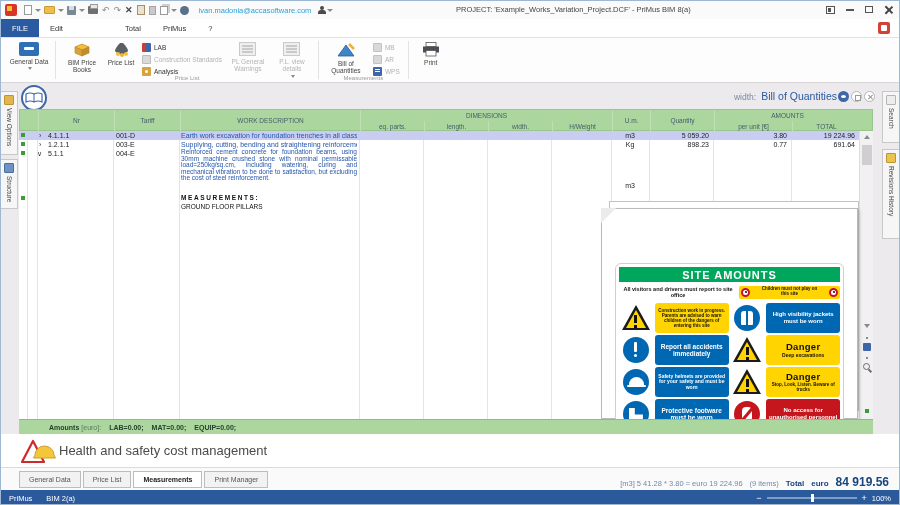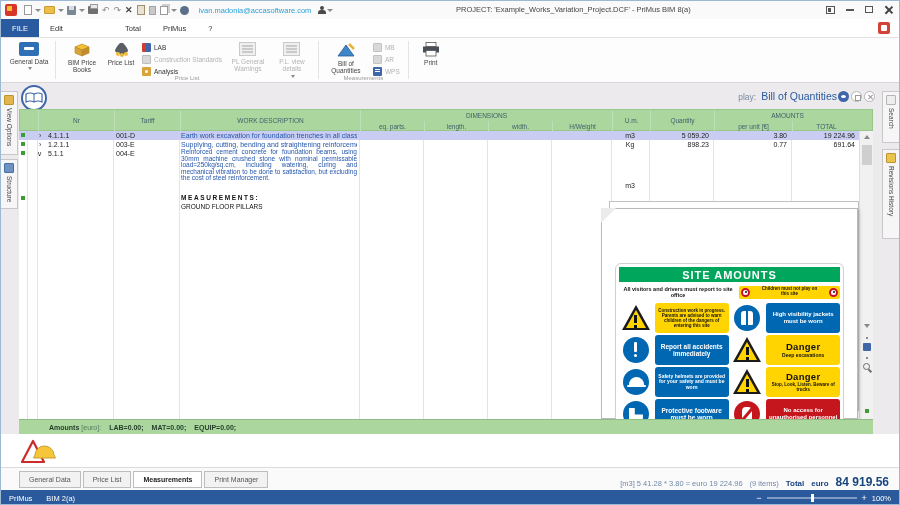--- a/index.html
+++ b/index.html
@@ -353,21 +353,21 @@
     <div class="main">
 
       <div class="bookbadge">
         <svg width="18" height="14">
             <path d="M1 3 Q5 1 9 3 Q13 1 17 3 V11 Q13 9 9 11 Q5 9 1 11 Z" fill="#fff" stroke="#3f66a8" stroke-width="1.2"></path>
             <line x1="9" y1="3" x2="9" y2="11" stroke="#3f66a8" stroke-width="1"></line>
           </svg>
       </div>
 
       <div class="viewbar">
-        <span class="vb-label">play:</span>
+        <span class="vb-label">width:</span>
         <span class="vb-value">Bill of Quantities</span>
       </div>
       <div class="viewicons">
         <span class="vic vic-eye"></span>
         <span class="vic vic-win"></span>
         <span class="vic vic-x"></span>
       </div>
 
       <div class="thead">
         <div class="hc hc-full" style="left:18px; width:76px;">Nr</div>
@@ -543,20 +543,21 @@
     </div>
   </div>
 
   <div class="healthbar">
     <span class="hb-icon">
       <svg width="36" height="27" viewBox="0 0 36 27">
           <path d="M12 3 L23 24 L1 24 Z" fill="#fff" stroke="#cc2b2b" stroke-width="2.2" stroke-linejoin="round"></path>
           <path d="M14 17 a9.5 9 0 0 1 19 0 l1.5 3 h-22 z" fill="#f5c63a" stroke="#c9a12c" stroke-width="1"></path>
         </svg>
     </span>
+    <span class="hb-text">Health and safety cost management</span>
   </div>
 
   <div class="tabsrow">
     <div class="btabs">
       <div class="btab">General Data</div>
       <div class="btab">Price List</div>
       <div class="btab active">Measurements</div>
       <div class="btab">Print Manager</div>
     </div>
     <div class="bstatus">

